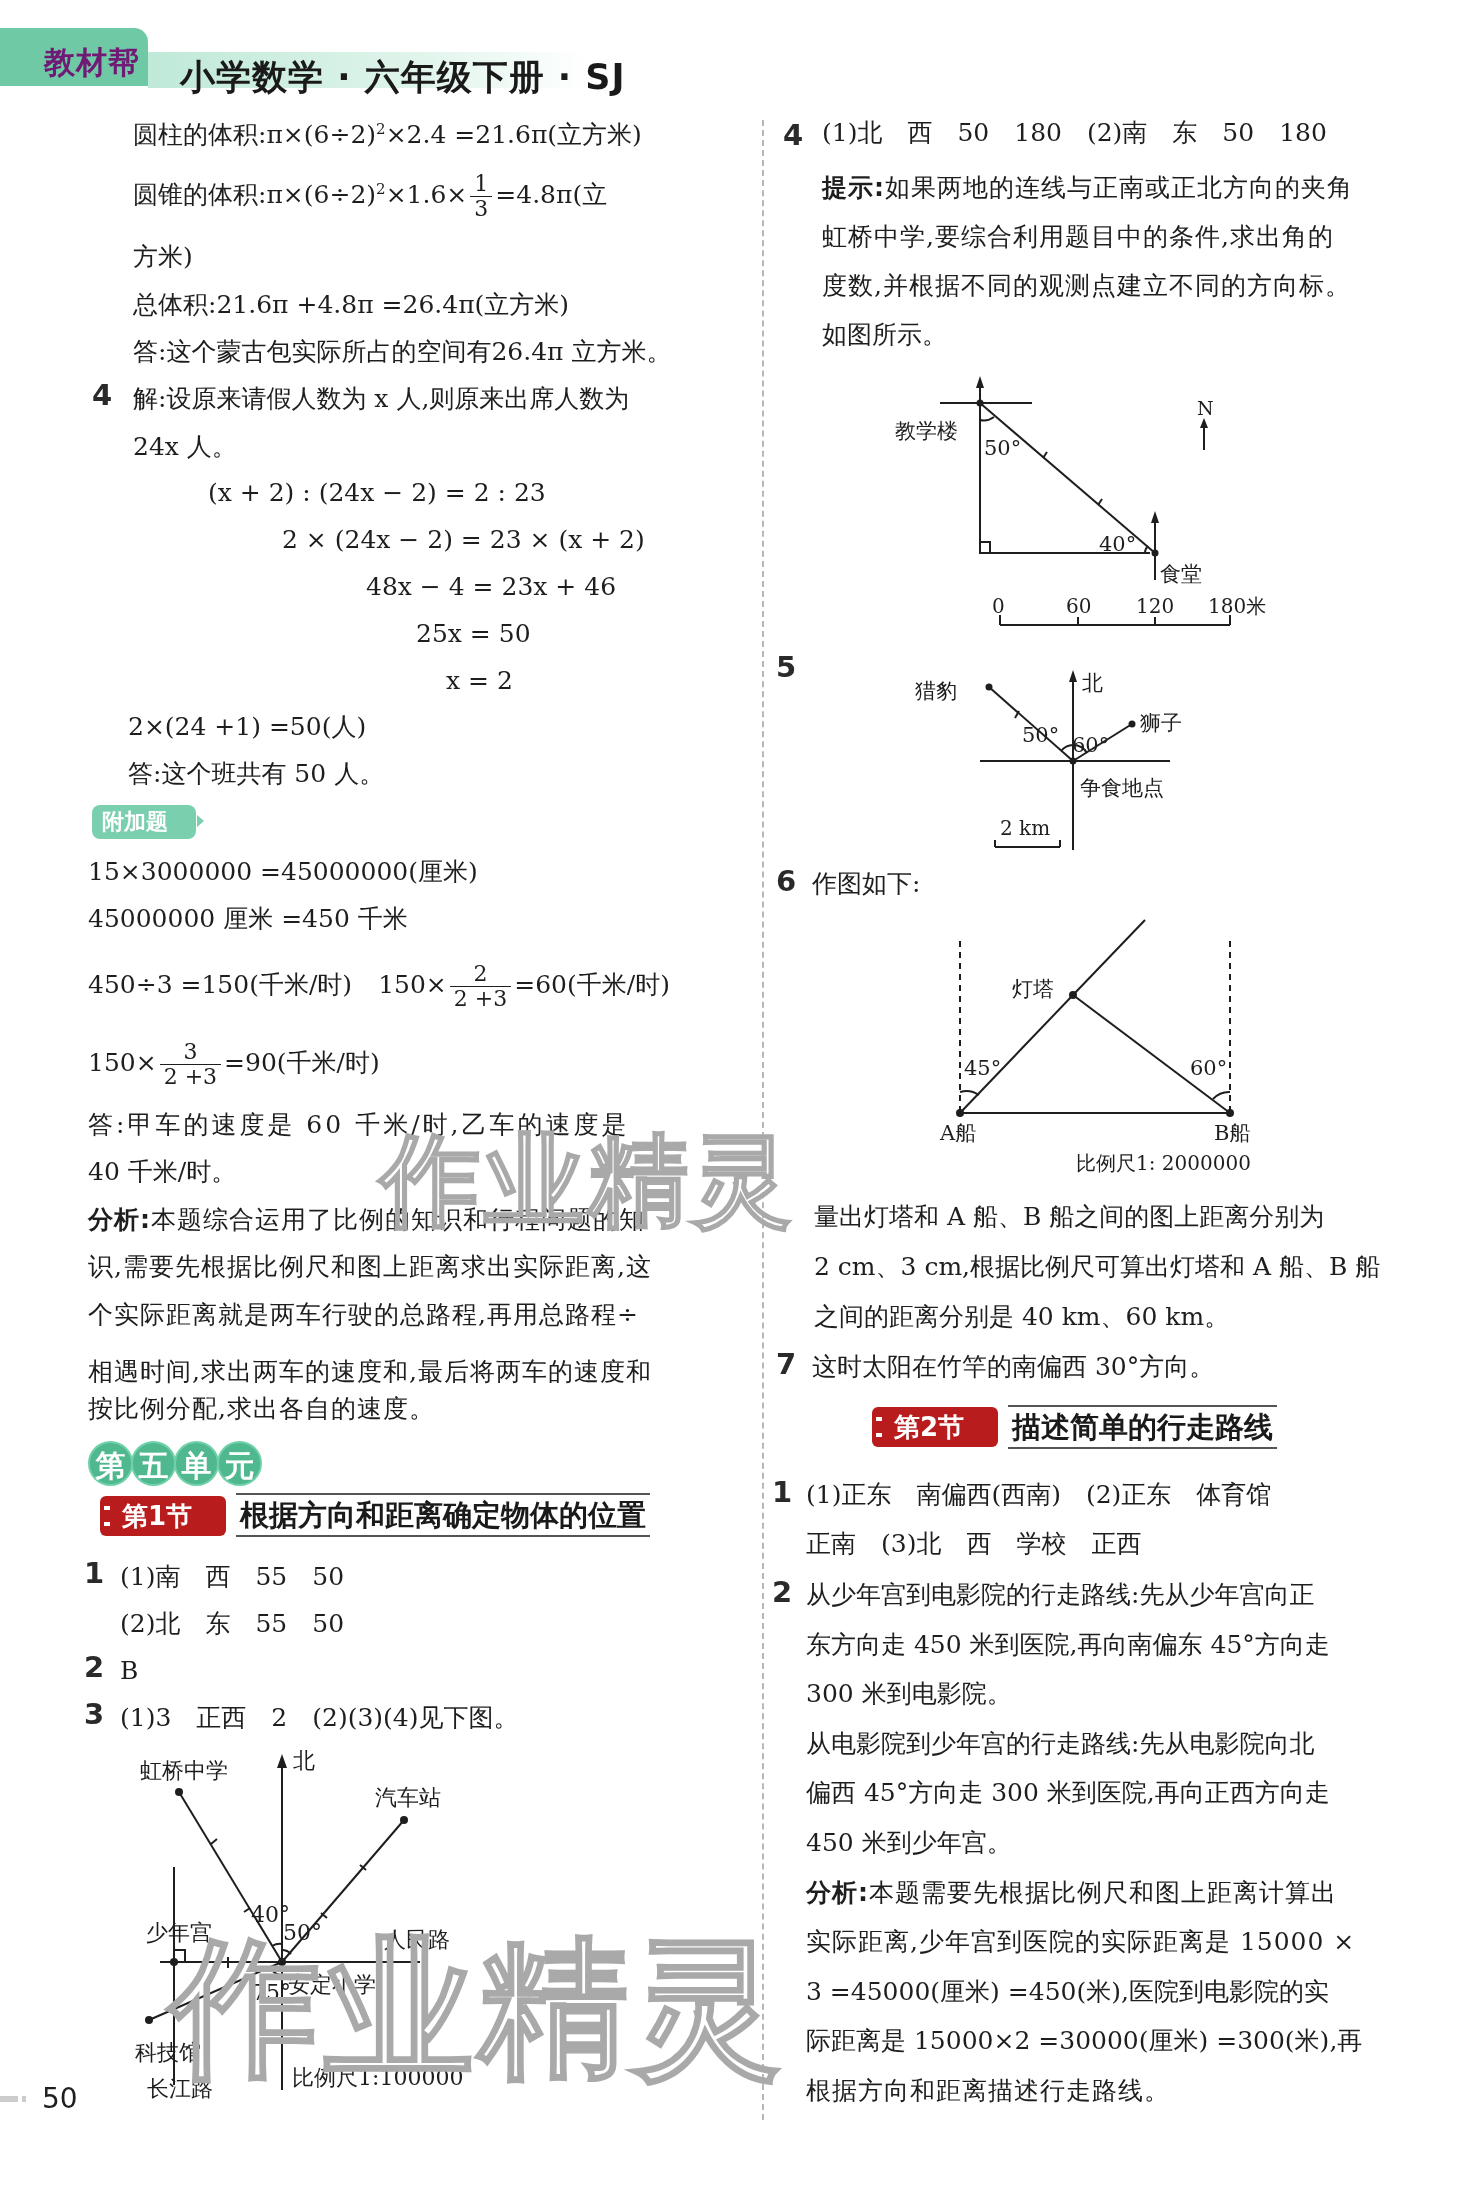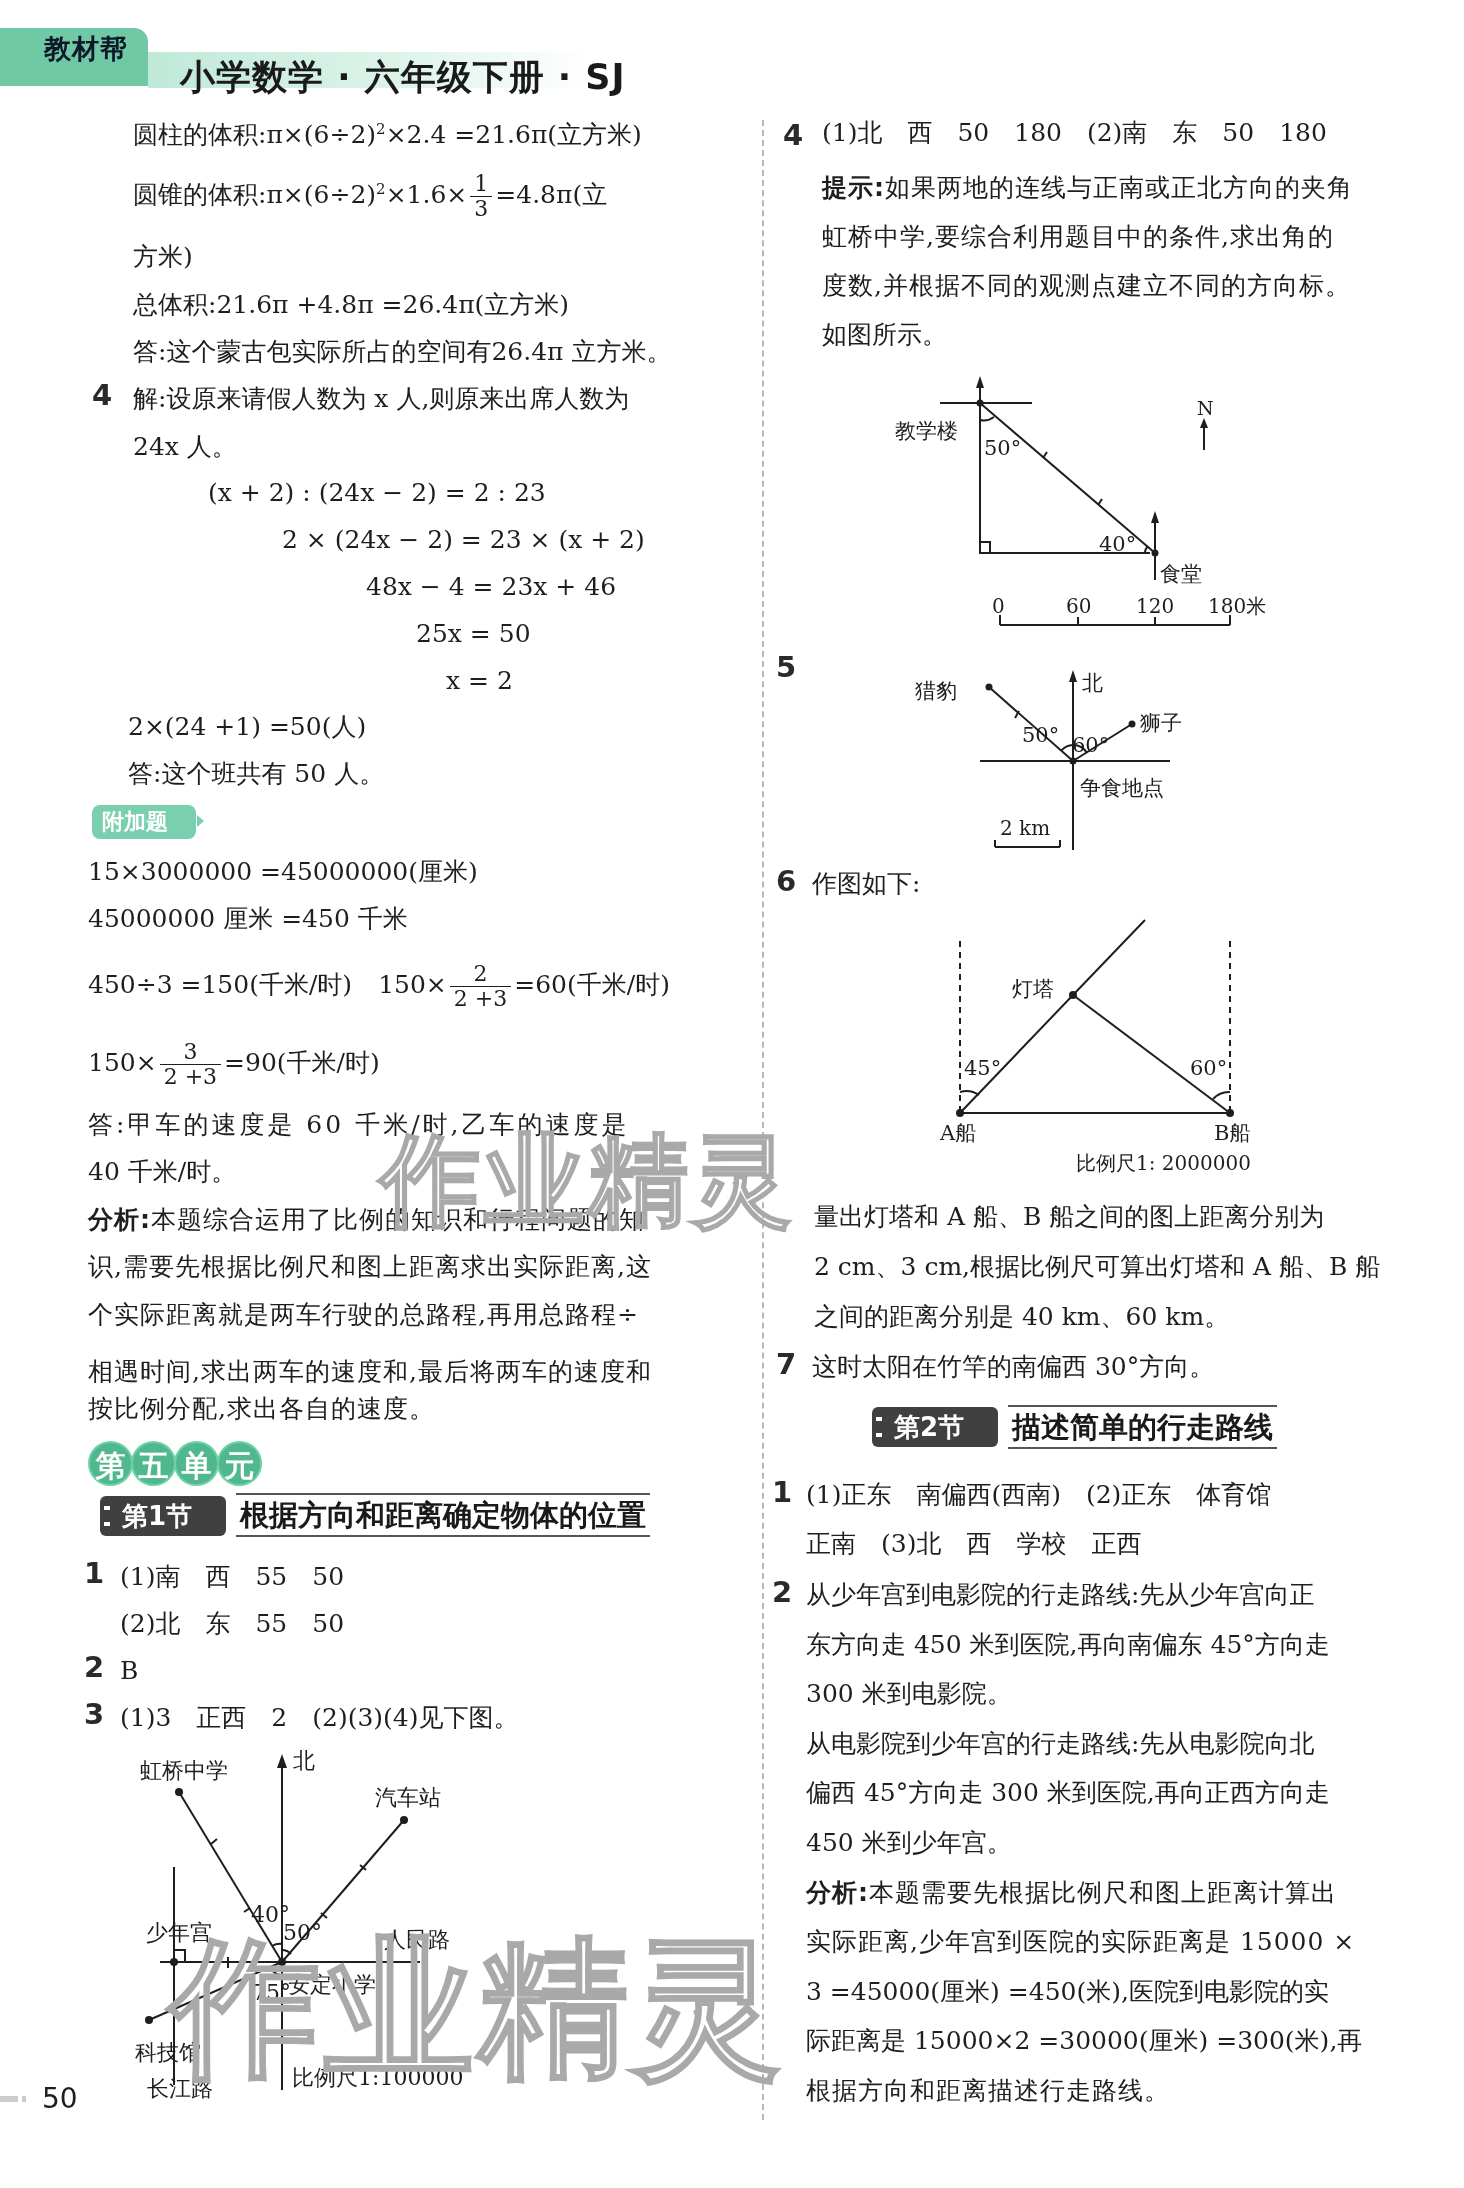--- a/index.html
+++ b/index.html
@@ -1,41 +1,41 @@
 <!DOCTYPE html>
 <html><head>
 <meta charset="utf-8">
 <style>
   * { box-sizing: border-box; margin: 0; padding: 0; }
   html, body { width: 1464px; height: 2188px; background: #ffffff; overflow: hidden; }
   body { position: relative; font-family: "DejaVu Serif", "Liberation Serif", serif; color: #1e1e1e; }
 
   .header-tab { position: absolute; left: 0; top: 28px; width: 148px; height: 58px; background: #6fc9a4; border-radius: 0 14px 0 0; }
-  .header-tab span { position: absolute; left: 44px; top: 3px; color: #0f172a; font-family: "DejaVu Sans", sans-serif; font-weight: bold; font-size: 27px; letter-spacing: 1px; }
+  .header-tab span { position: absolute; left: 44px; top: 14px; color: #701a75; font-family: "DejaVu Sans", sans-serif; font-weight: bold; font-size: 31px; letter-spacing: 1px; }
   .header-band { position: absolute; left: 148px; top: 52px; width: 440px; height: 36px; background: linear-gradient(90deg, #bfe9d8 0%, #dff4ea 60%, rgba(255,255,255,0) 100%); }
   .header-title { position: absolute; left: 180px; top: 54px; font-family: "DejaVu Sans", sans-serif; font-size: 35px; color: #1a1a1a; font-weight: bold; letter-spacing: 1px; }
 
   .col-divider { position: absolute; left: 762px; top: 120px; width: 0; height: 2000px; border-left: 2px dashed #b7b7b7; }
 
   .line { position: absolute; font-size: 25px; line-height: 34px; white-space: nowrap; color: #1e1e1e; }
   .qnum { position: absolute; font-family: "DejaVu Sans", sans-serif; font-weight: bold; font-size: 29px; color: #2a2a2a; }
   .bold { font-family: "DejaVu Sans", sans-serif; font-weight: bold; }
   .frac { display: inline-block; vertical-align: middle; text-align: center; font-size: 22px; line-height: 24px; margin: 0 3px; }
   .frac .num { display: block; border-bottom: 1.5px solid #1e1e1e; padding: 0 4px; }
   .frac .den { display: block; padding: 0 4px; }
   sup { font-size: 15px; }
 
   .badge-extra { position: absolute; left: 92px; top: 805px; width: 104px; height: 34px; background: #7acfae; border-radius: 8px; }
   .badge-extra span { position: absolute; left: 10px; top: 2px; font-family: "DejaVu Sans", sans-serif; font-weight: bold; color: #ffffff; font-size: 22px; }
   .badge-extra-arrow { position: absolute; left: 197px; top: 815px; width: 0; height: 0; border-top: 6px solid transparent; border-bottom: 6px solid transparent; border-left: 7px solid #7acfae; }
 
   .unit-title { position: absolute; left: 88px; top: 1441px; display: flex; gap: 0; }
   .unit-title .ch { width: 45px; height: 45px; border-radius: 50%; background: #4fb88e; color: #fff; font-family: "DejaVu Sans", sans-serif; font-weight: bold; font-size: 30px; text-align: center; line-height: 45px; margin-right: -2px; border: 2px solid #6fd1a9; }
 
-  .section-badge { position: absolute; height: 40px; background: #404040; border-radius: 6px; }
+  .section-badge { position: absolute; height: 40px; background: #b91c1c; border-radius: 6px; }
   .section-badge span { position: absolute; left: 22px; top: 3px; color: #ffffff; font-family: "DejaVu Sans", sans-serif; font-weight: bold; font-size: 26px; }
   .section-badge .dots { position: absolute; left: 4px; top: 10px; width: 6px; height: 20px; border-top: 4px solid #fff; border-bottom: 4px solid #fff; }
   .section-title { position: absolute; font-family: "DejaVu Sans", sans-serif; font-weight: bold; font-size: 29px; color: #1a1a1a; padding: 2px 4px; border-top: 2px solid #555; border-bottom: 2px solid #555; line-height: 36px; }
 
   .diagram { position: absolute; overflow: visible; }
   .diagram text { font-family: "DejaVu Serif", "Liberation Serif", serif; fill: #1e1e1e; }
 
   .watermark { position: absolute; font-family: "DejaVu Sans", sans-serif; font-weight: bold; color: transparent; -webkit-text-stroke: 2px #a9a9a9; letter-spacing: 4px; text-align: center; }
 
   .page-num { position: absolute; left: 42px; top: 2082px; font-family: "DejaVu Sans", sans-serif; font-size: 28px; color: #1e1e1e; }

